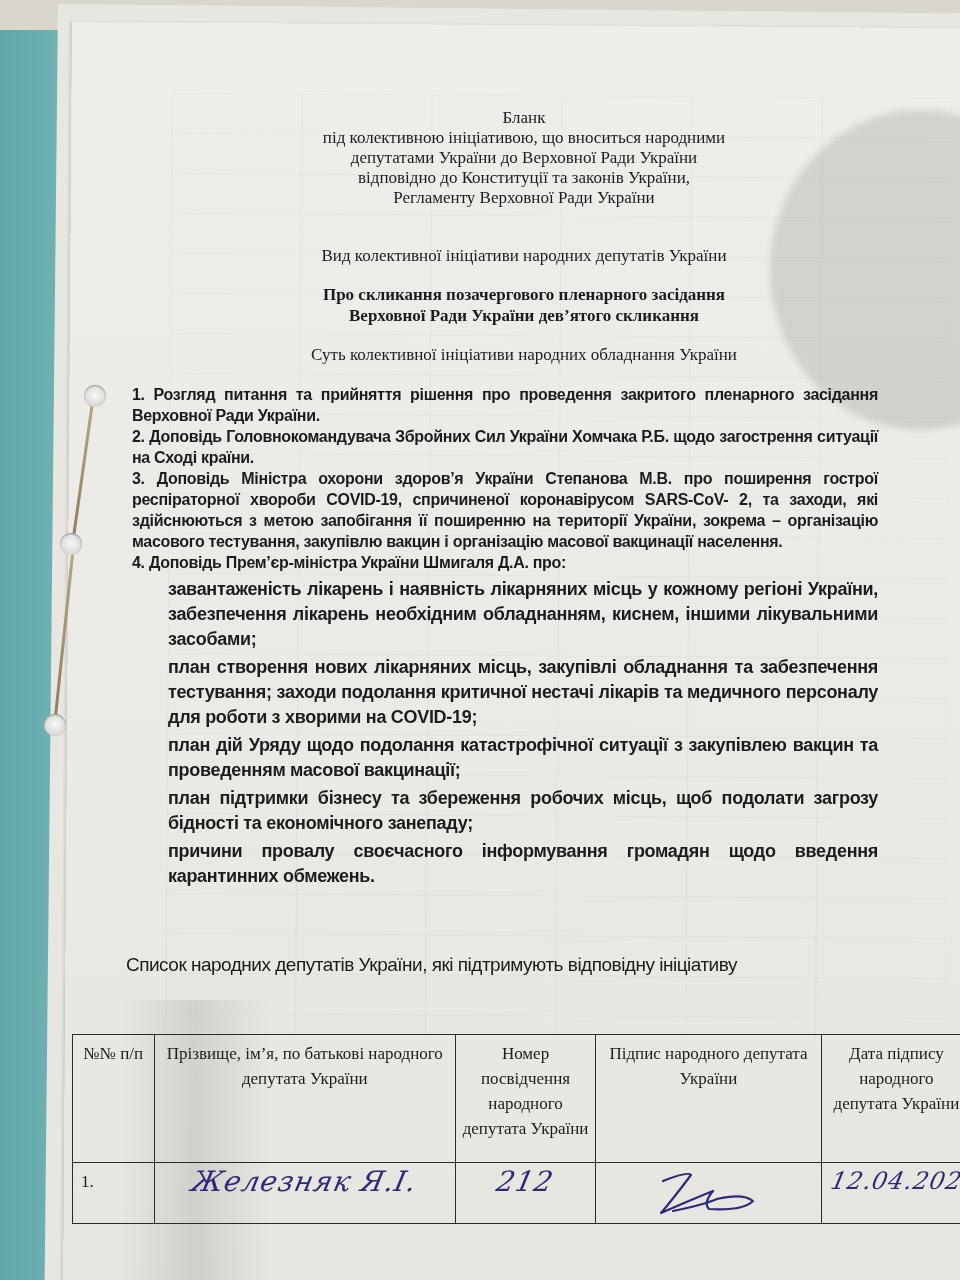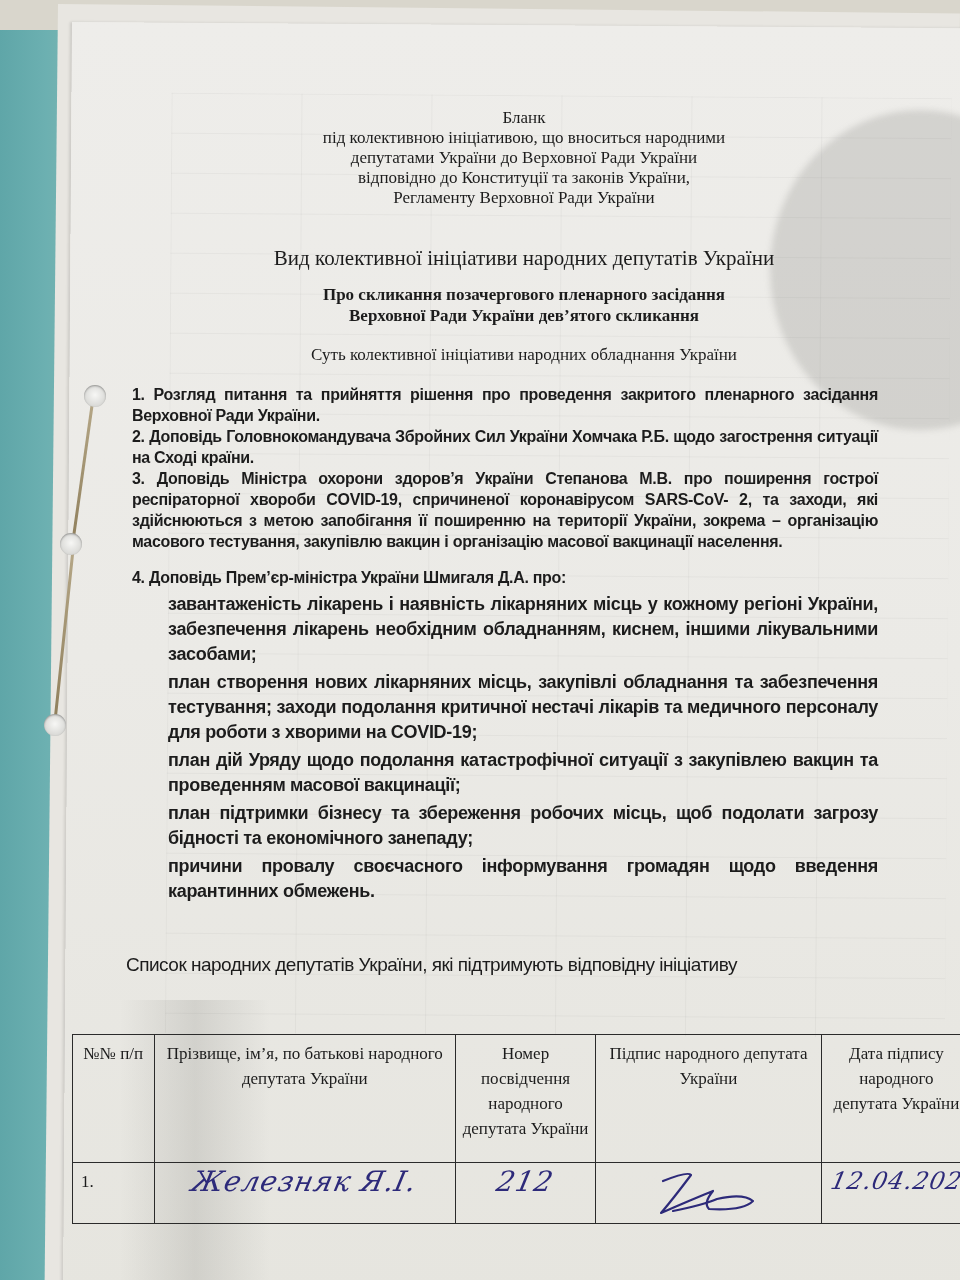--- a/index.html
+++ b/index.html
@@ -50,31 +50,31 @@
     .string {
       position: absolute; width: 3px; background: linear-gradient(#b6a888, #8f7f5c);
       border-radius: 2px; transform-origin: top center;
     }
     .content {
       position: absolute; left: 4px; top: 0; width: 960px; height: 1280px; color: #1c1c1c;
     }
     .center { text-align: center; position: absolute; left: 0; width: 100%; }
     .header-block { top: 108px; left: 260px; width: 520px; font-size: 17px; line-height: 20px; }
     .header-block div { white-space: nowrap; }
-    .kind-label { top: 246px; left: 250px; width: 540px; font-size: 21px; }
+    .kind-label { top: 246px; left: 250px; width: 540px; font-size: 17px; }
     .initiative-title { top: 284px; left: 240px; width: 560px; font-size: 17px; font-weight: bold; line-height: 21px; }
     .essence-label { top: 345px; left: 240px; width: 560px; font-size: 17px; }
     .items {
       position: absolute; left: 128px; top: 384px; width: 746px;
       font-family: "Liberation Sans", "DejaVu Sans", sans-serif;
       font-weight: bold; font-size: 16px; line-height: 21px; text-align: justify;
       letter-spacing: -0.3px;
     }
     .items p { margin: 0; }
-    .items .item4 { margin-top: 15px; }
+    .items .item4 { margin-top: 0; }
     .items .sub { font-size: 18px; line-height: 25px; margin-top: 4px; margin-left: 36px; }
     .items .sub p { margin: 2px 0 3px 0; }
     .list-caption {
       position: absolute; left: 122px; top: 954px; width: 780px;
       font-family: "Liberation Sans", "DejaVu Sans", sans-serif;
       font-size: 19px; letter-spacing: -0.5px;
     }
     table.sig {
       position: absolute; left: 68px; top: 1034px; width: 900px;
       border-collapse: collapse; font-size: 17px; line-height: 25px;

